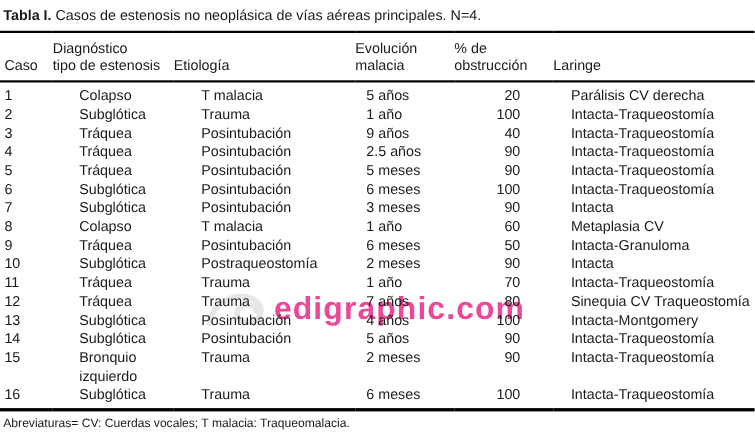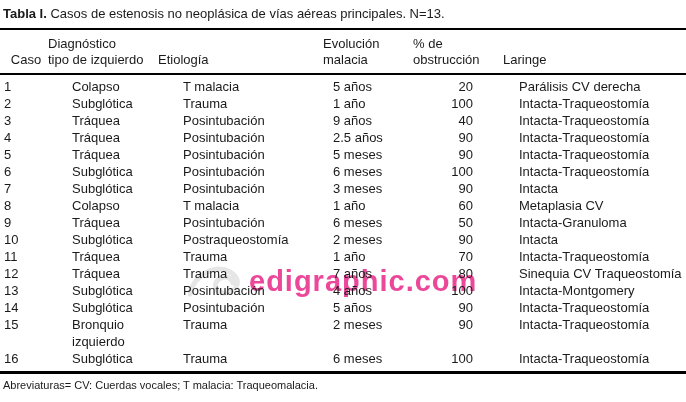--- a/index.html
+++ b/index.html
@@ -33,21 +33,21 @@
   thead tr { border-bottom: 2px solid #000; }
   thead th {
     font-weight: normal;
     font-size: 13px;
     line-height: 16px;
     vertical-align: bottom;
     padding: 6px 0 5px 0;
     text-align: left;
     white-space: nowrap;
   }
-  thead th.c-caso { text-align: center; padding-left: 4px; }
+  thead th.c-caso { text-align: left; padding-left: 4px; }
   tbody td {
     font-size: 13px;
     line-height: 17px;
     vertical-align: top;
     padding: 0;
     white-space: nowrap;
   }
   tbody tr:first-child td { padding-top: 3px; }
   tbody tr:last-child td { padding-bottom: 4px; }
   td.c-caso { padding-left: 4px; }
@@ -87,40 +87,40 @@
   <div class="watermark">
     <svg width="58" height="38" viewBox="0 0 58 38" aria-hidden="true">
       <path d="M2 32 C6 12, 28 2, 42 10 C54 17, 50 30, 38 31 C28 32, 24 22, 31 17 C36 13, 44 15, 45 21" fill="none" stroke="#e6e6e6" stroke-width="5" stroke-linecap="round"></path>
     </svg>
     <span>edigraphic.com</span>
   </div>
 
   <div class="content">
     <div class="title">
       <span class="label">Tabla I.</span>
-      <span>Casos de estenosis no neoplásica de vías aéreas principales. N=13.</span>
+      <span>Casos de estenosis no neoplásica de vías aéreas principales. N=4.</span>
     </div>
 
     <table class="data">
       <colgroup>
         <col style="width:48px">
           <col style="width:110px">
           <col style="width:165px">
         <col style="width:90px">
           <col style="width:90px">
           <col style="width:183px">
       </colgroup>
       <thead>
         <tr>
           <th class="c-caso">
             <div>Caso</div>
           </th>
           <th class="c-diag">
             <div>Diagnóstico</div>
-            <div>tipo de izquierdo</div>
+            <div>tipo de estenosis</div>
           </th>
           <th class="c-etio">
             <div>Etiología</div>
           </th>
           <th class="c-evol">
             <div>Evolución</div>
             <div>malacia</div>
           </th>
           <th class="c-pct">
             <div>% de</div>

